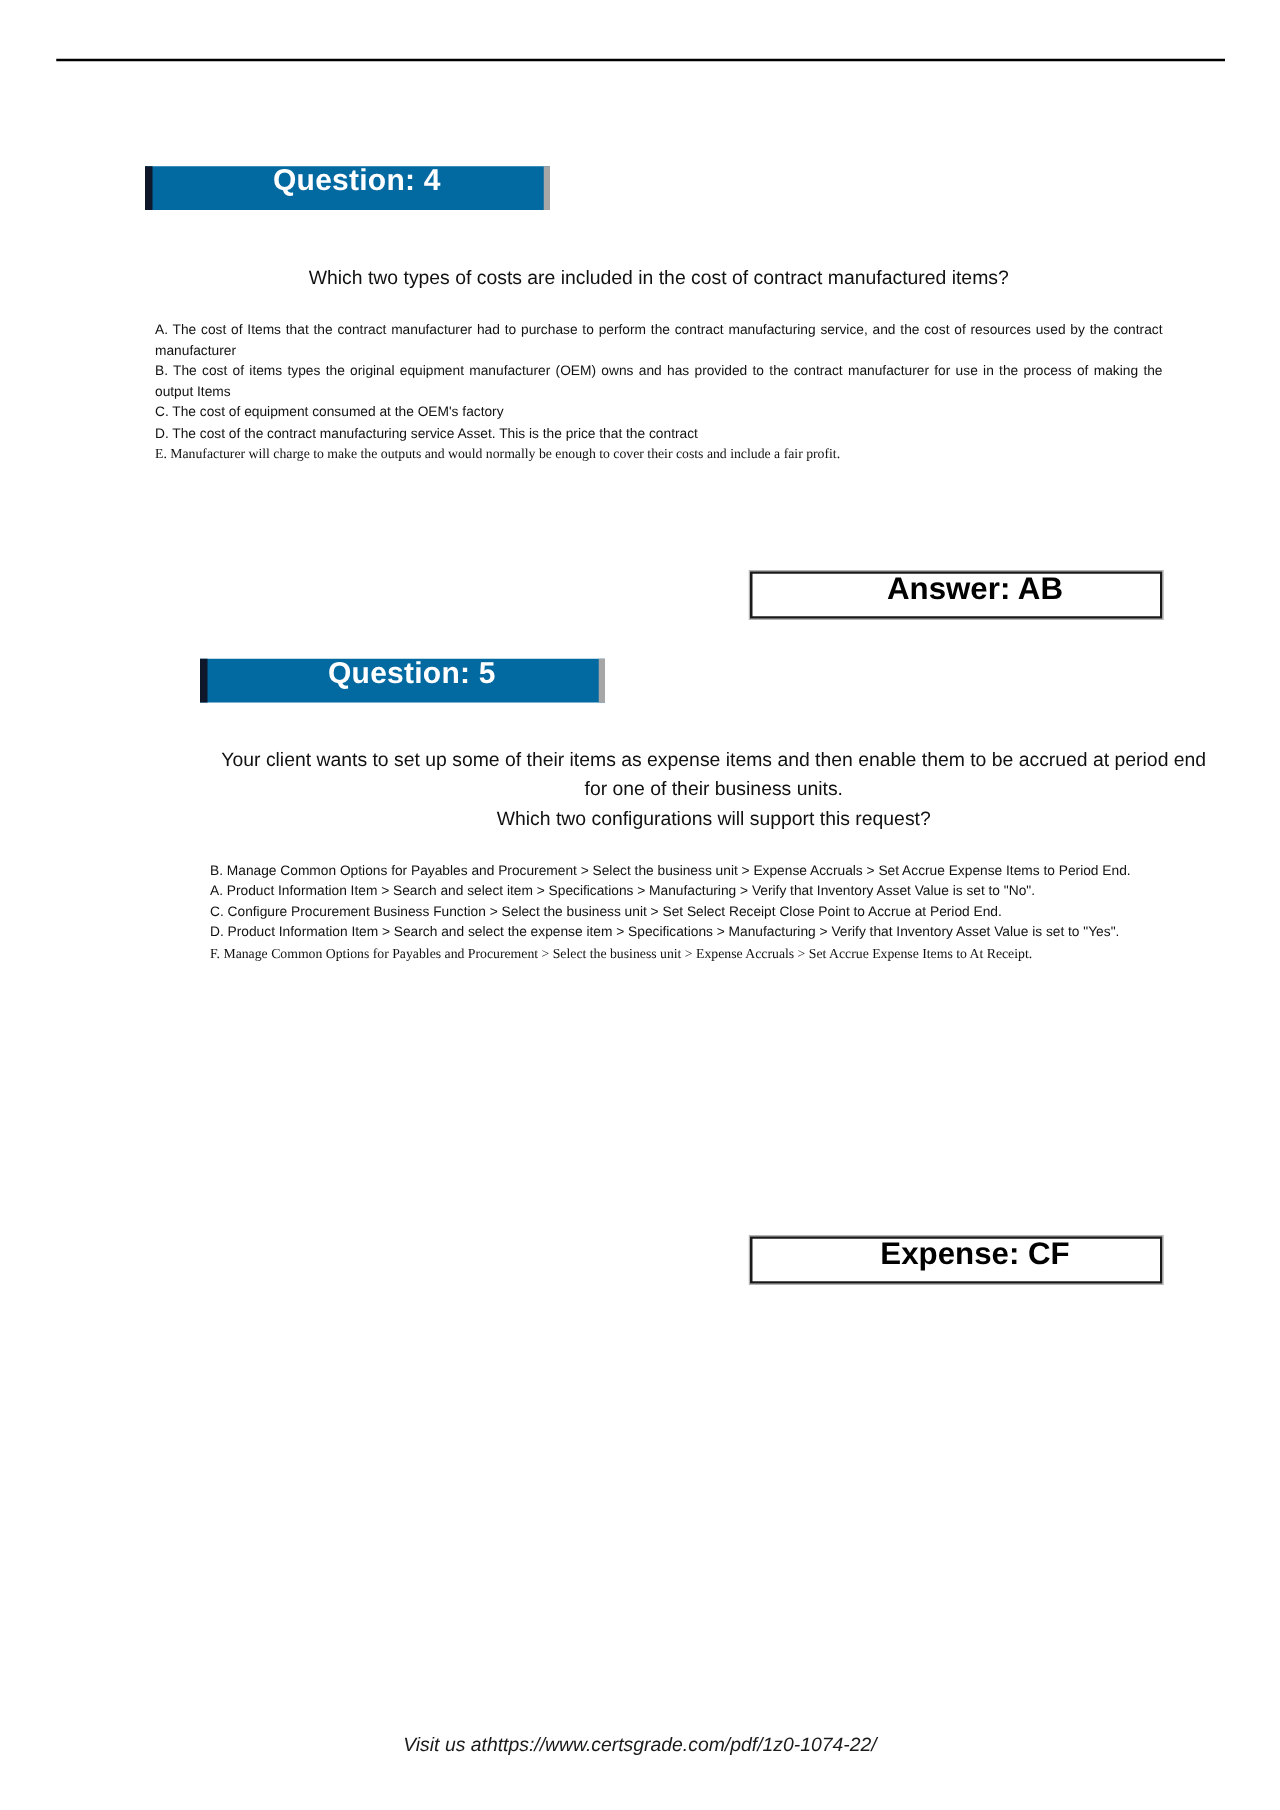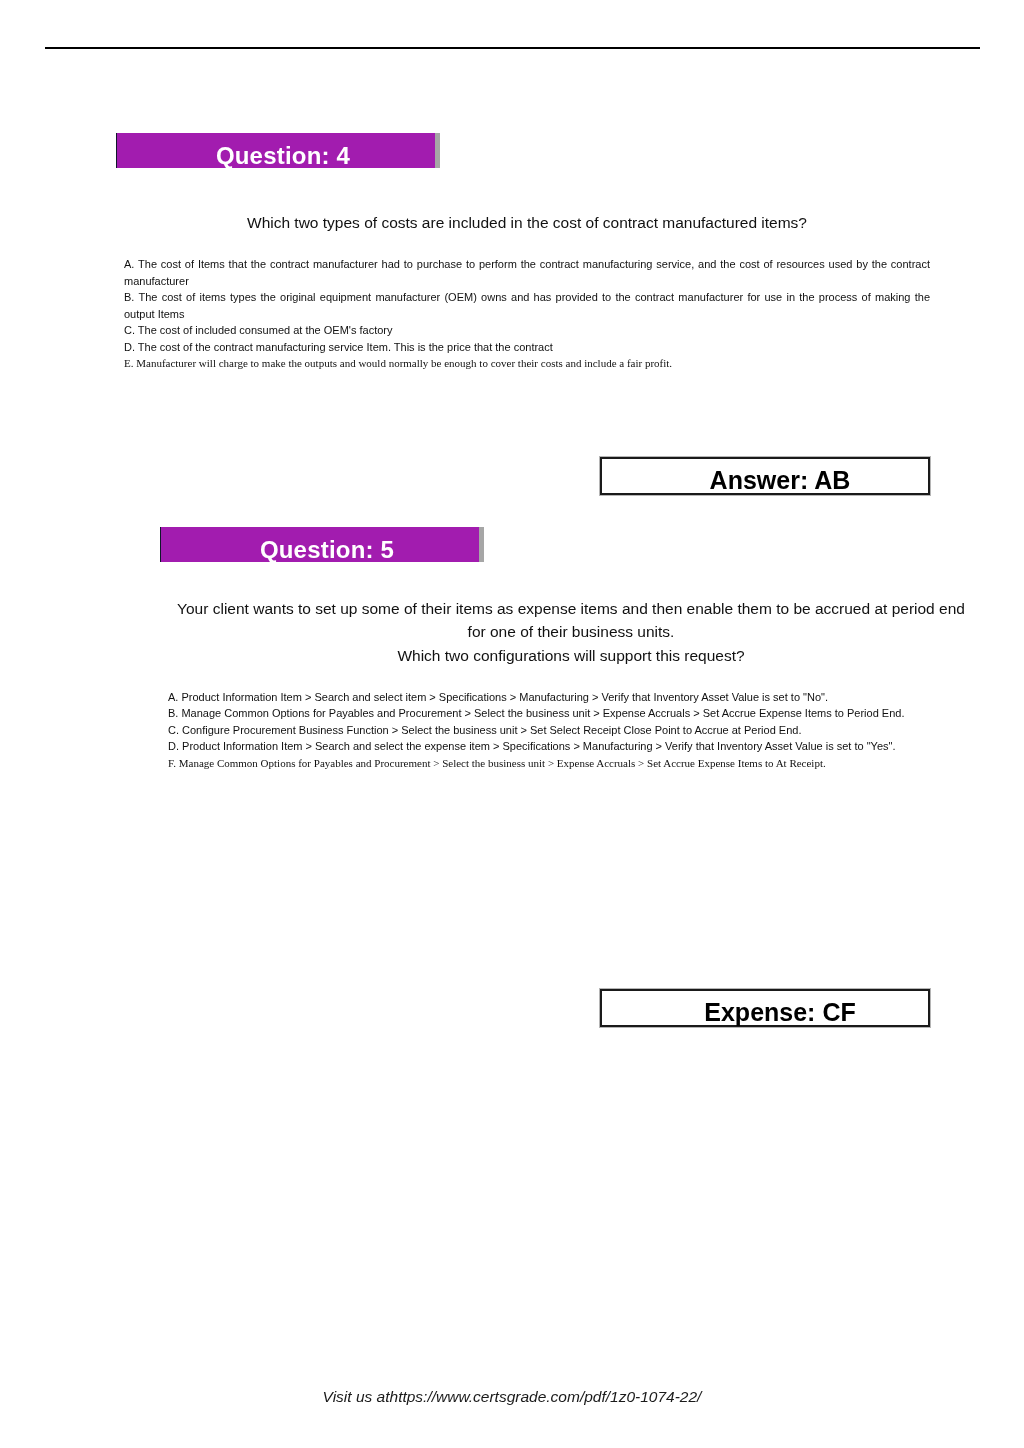--- a/index.html
+++ b/index.html
@@ -37,26 +37,26 @@
     top: 0;
     width: 806px;
   }
 
   
   .qbar {
     position: relative;
     left: -8px;
     width: 324px;
     height: 35px;
-    background: #a21caf;
-    border-left: 1px solid #0f172a;
+    background: #0369a1;
+    border-left: 6px solid #0f172a;
     border-right: 5px solid #a6a6a6;
     box-sizing: border-box;
     display: flex;
-    align-items: flex-end;
+    align-items: flex-start;
     justify-content: center;
   }
   .qbar-label {
     color: #ffffff;
     font-size: 24px;
     font-weight: bold;
     letter-spacing: 0.2px;
     padding-left: 14px;
     line-height: 1;
   }
@@ -96,21 +96,21 @@
     justify-content: flex-end;
     width: 806px;
   }
   .answer-box {
     width: 330px;
     height: 38px;
     border: 2px solid #1a1a1a;
     outline: 1px solid #b5b5b5;
     background: #ffffff;
     display: flex;
-    align-items: flex-end;
+    align-items: flex-start;
     justify-content: center;
     box-sizing: border-box;
     padding-left: 20px;
   }
   .answer-label {
     font-size: 25px;
     font-weight: bold;
     color: #000000;
     line-height: 1;
     padding-left: 10px;
@@ -146,22 +146,22 @@
 
     <div class="gap-after-bar"></div>
 
     <p class="q-stem">Which two types of costs are included in the cost of contract manufactured items?</p>
 
     <div class="gap-stem-opts"></div>
 
     <div class="q-options">
       <span class="opt">A. The cost of Items that the contract manufacturer had to purchase to perform the contract manufacturing service, and the cost of resources used by the contract manufacturer</span>
       <span class="opt">B. The cost of items types the original equipment manufacturer (OEM) owns and has provided to the contract manufacturer for use in the process of making the output Items</span>
-      <span class="opt">C. The cost of included consumed at the OEM's factory</span>
-      <span class="opt">D. The cost of the contract manufacturing service Item. This is the price that the contract</span>
+      <span class="opt">C. The cost of equipment consumed at the OEM's factory</span>
+      <span class="opt">D. The cost of the contract manufacturing service Asset. This is the price that the contract</span>
       <span class="opt">E. Manufacturer will charge to make the outputs and would normally be enough to cover their costs and include a fair profit.</span>
     </div>
   </div>
 
   <div class="content" style="top:457px;">
     <div class="answer-row">
       <div class="answer-box">
         <span class="answer-label">Answer: AB</span>
       </div>
     </div>
@@ -174,22 +174,22 @@
     </div>
 
     <div class="gap-after-bar" style="height:35px;"></div>
 
     <p class="q-stem" style="white-space:pre-line;">Your client wants to set up some of their items as expense items and then enable them to be accrued at period end for one of their business units.
 Which two configurations will support this request?</p>
 
     <div class="gap-stem-opts"></div>
 
     <div class="q-options">
+      <span class="opt">B. Manage Common Options for Payables and Procurement &gt; Select the business unit &gt; Expense Accruals &gt; Set Accrue Expense Items to Period End.</span>
       <span class="opt">A. Product Information Item &gt; Search and select item &gt; Specifications &gt; Manufacturing &gt; Verify that Inventory Asset Value is set to "No".</span>
-      <span class="opt">B. Manage Common Options for Payables and Procurement &gt; Select the business unit &gt; Expense Accruals &gt; Set Accrue Expense Items to Period End.</span>
       <span class="opt">C. Configure Procurement Business Function &gt; Select the business unit &gt; Set Select Receipt Close Point to Accrue at Period End.</span>
       <span class="opt">D. Product Information Item &gt; Search and select the expense item &gt; Specifications &gt; Manufacturing &gt; Verify that Inventory Asset Value is set to "Yes".</span>
       <span class="opt">F. Manage Common Options for Payables and Procurement &gt; Select the business unit &gt; Expense Accruals &gt; Set Accrue Expense Items to At Receipt.</span>
     </div>
   </div>
 
   <div class="content" style="top:989px;">
     <div class="answer-row">
       <div class="answer-box">
         <span class="answer-label">Expense: CF</span>

